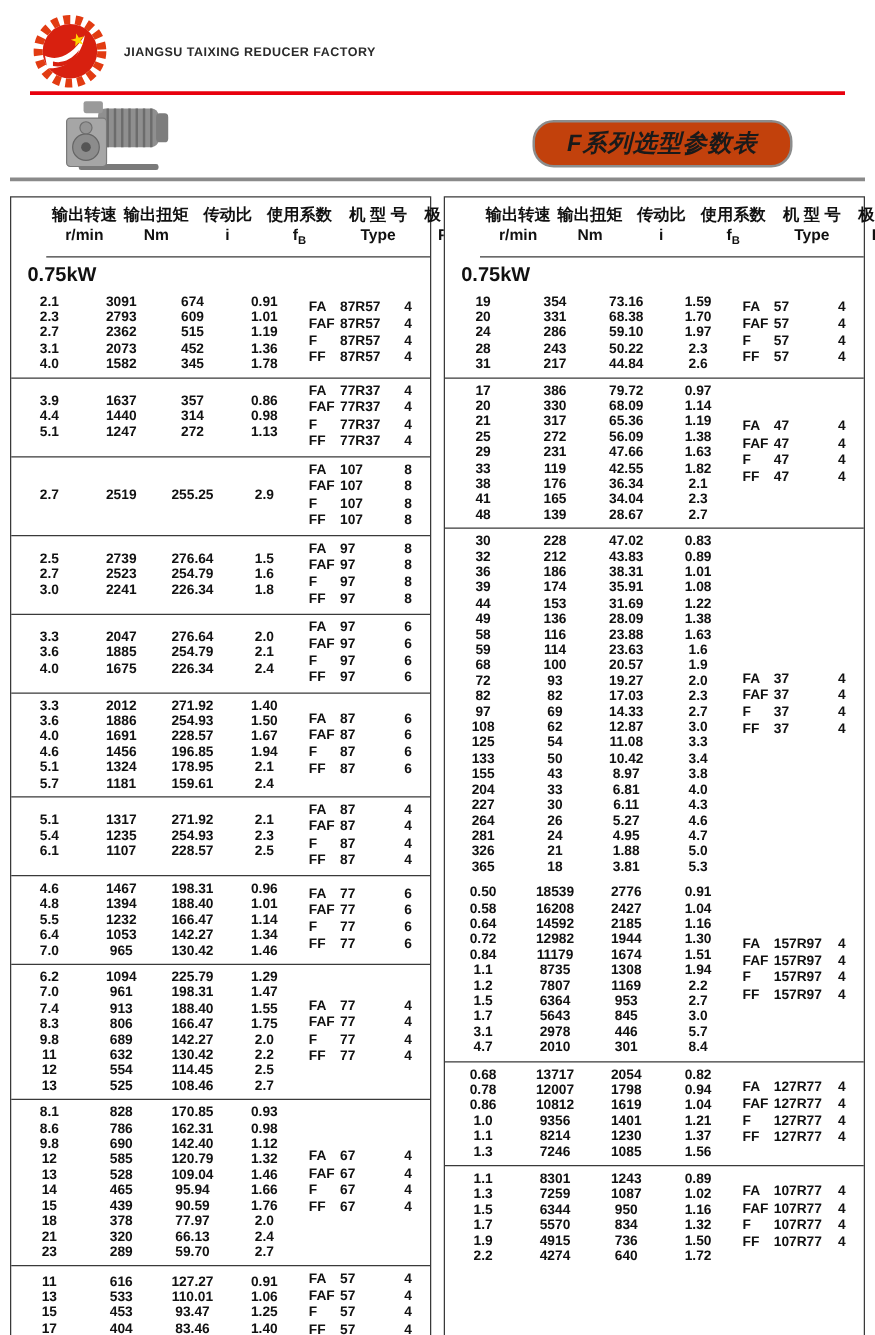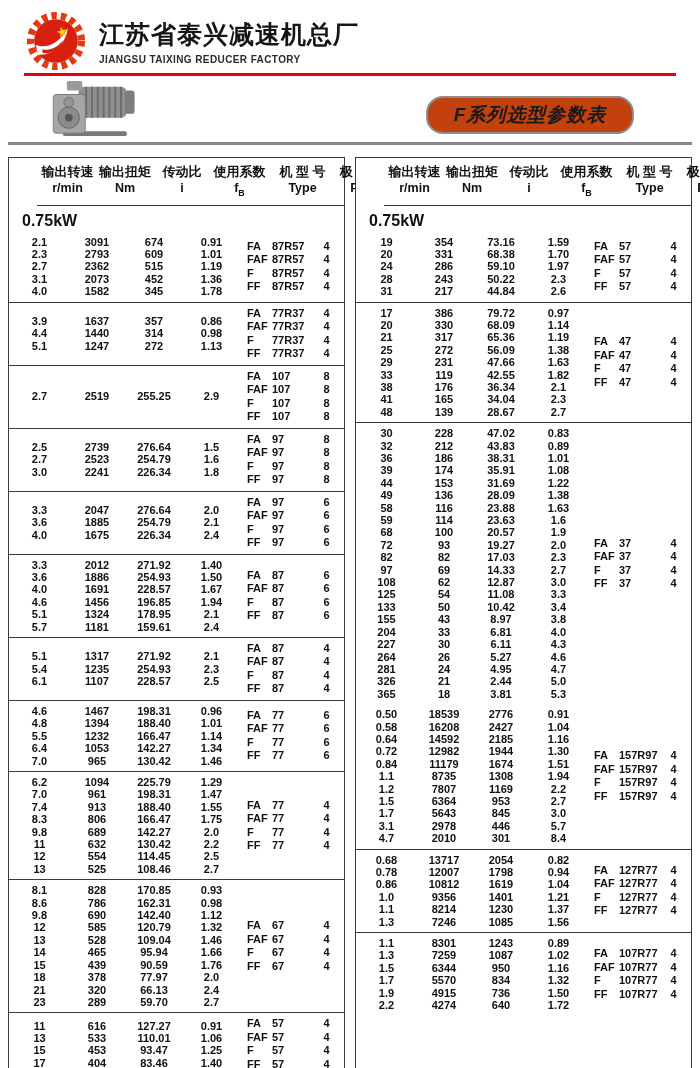--- a/index.html
+++ b/index.html
@@ -50,21 +50,20 @@
 
   <div class="header">
     <svg width="60" height="60" viewBox="0 0 66 66">
       <circle cx="33" cy="33" r="28" fill="none" stroke="#e23b12" stroke-width="8" stroke-dasharray="6 4.5"></circle>
       <circle cx="33" cy="33" r="24" fill="#d8200f"></circle>
       <path d="M11 37 C22 42 35 37 46 19 C43 38 30 49 13 48 Z" fill="#ffffff"></path>
       <path d="M18 42 C26 44 34 41 41 32 C38 43 28 48 18 46 Z" fill="#d8200f"></path>
       <text x="40" y="28" font-size="15" text-anchor="middle" fill="#ffd400" transform="rotate(-14 40 24)">★</text>
     </svg>
     <div class="titles">
-      <div class="zh">江苏省泰兴减速机总厂</div>
       <div class="en">JIANGSU TAIXING REDUCER FACTORY</div>
     </div>
   </div>
 
   <div class="red-rule"></div>
 
   <div class="subheader">
     <svg class="gearbox" width="96" height="60" viewBox="0 0 96 62">
       <rect x="18" y="54" width="66" height="5" rx="2" fill="#7a7a7a"></rect>
       <rect x="34" y="8" width="50" height="32" rx="6" fill="#8f8f8f"></rect>
@@ -935,21 +934,21 @@
             </div>
             <div class="drow">
               <div class="dcell">281</div>
               <div class="dcell">24</div>
               <div class="dcell">4.95</div>
               <div class="dcell">4.7</div>
             </div>
             <div class="drow">
               <div class="dcell">326</div>
               <div class="dcell">21</div>
-              <div class="dcell">2.44</div>
+              <div class="dcell">1.88</div>
               <div class="dcell">5.0</div>
             </div>
             <div class="drow">
               <div class="dcell">365</div>
               <div class="dcell">18</div>
               <div class="dcell">3.81</div>
               <div class="dcell">5.3</div>
             </div>
           </div>
           <div class="types">

